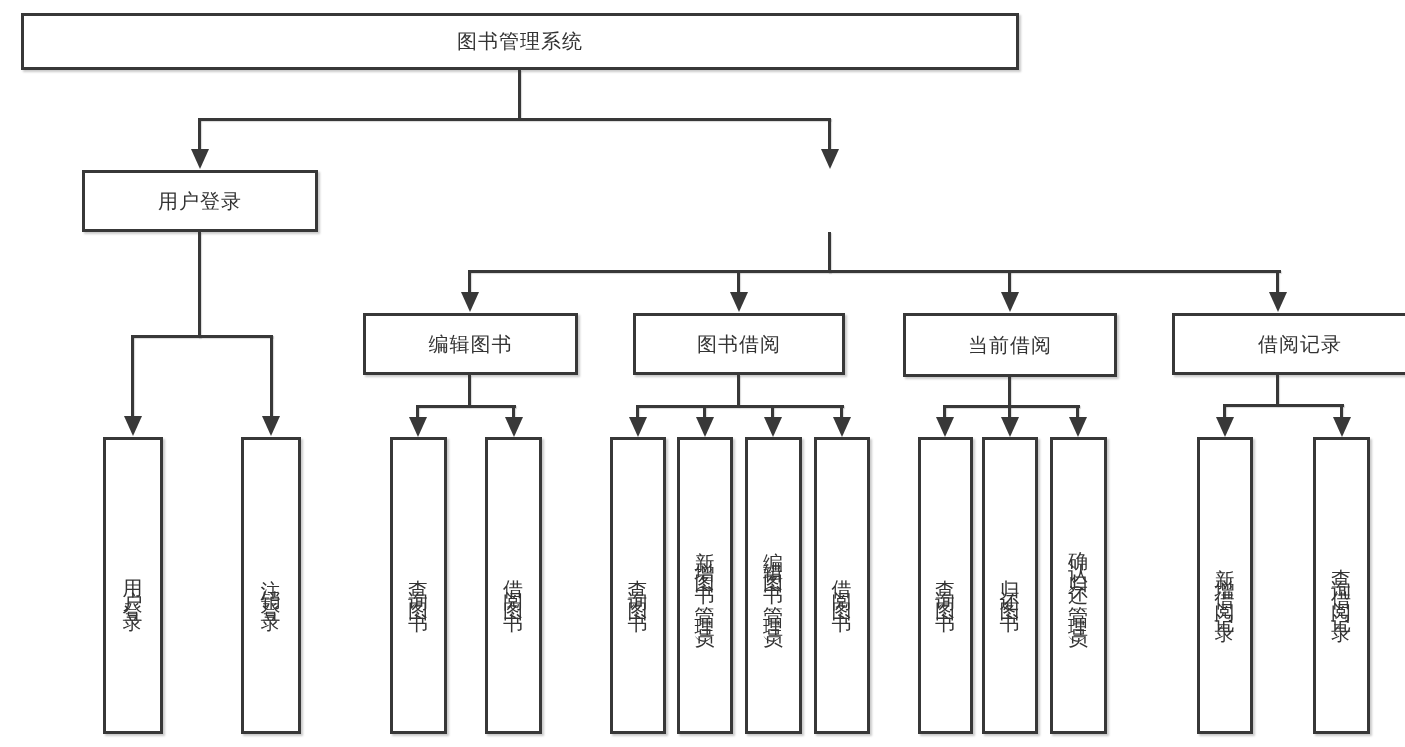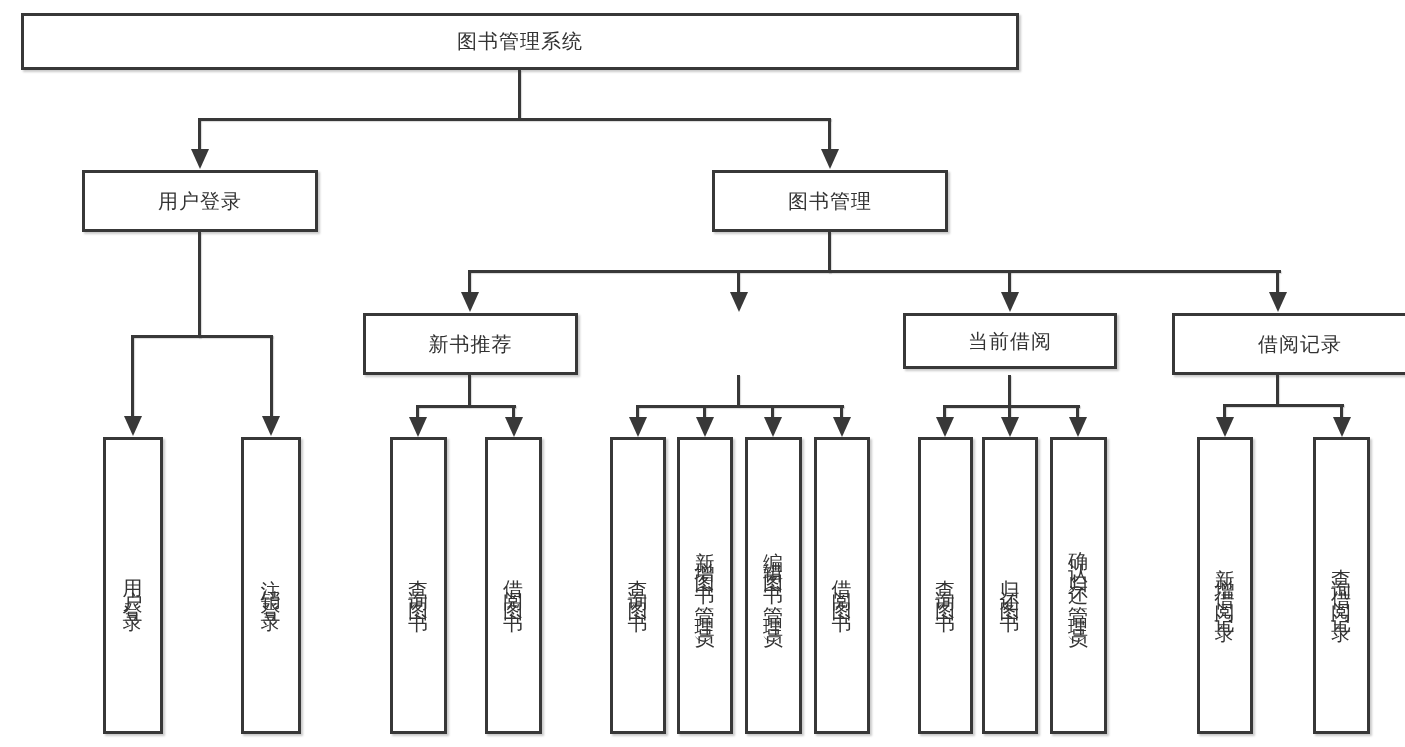--- a/index.html
+++ b/index.html
@@ -58,30 +58,30 @@
 <div class="stage">
 
   <div class="box" style="left:21px;top:13px;width:998px;height:57px">
     <span class="hlabel">图书管理系统</span>
   </div>
 
   <div class="box" style="left:82px;top:170px;width:236px;height:62px">
     <span class="hlabel">用户登录</span>
   </div>
 
-  <div class="box" style="left:712px;top:170px;width:236px;height:62px">
-    <span class="hlabel">图书管理</span>
-  </div>
 
   <div class="box" style="left:363px;top:313px;width:215px;height:62px">
-    <span class="hlabel">新书推荐</span>
-  </div>
-
-
-  <div class="box" style="left:903px;top:313px;width:214px;height:56px">
+    <span class="hlabel">编辑图书</span>
+  </div>
+
+  <div class="box" style="left:633px;top:313px;width:212px;height:62px">
+    <span class="hlabel">图书借阅</span>
+  </div>
+
+  <div class="box" style="left:903px;top:313px;width:214px;height:64px">
     <span class="hlabel">当前借阅</span>
   </div>
 
   <div class="box" style="left:1172px;top:313px;width:256px;height:62px">
     <span class="hlabel">借阅记录</span>
   </div>
 
   <div class="box" style="left:103px;top:437px;width:60px;height:297px">
     <span class="vtext">用户登录</span>
   </div>

